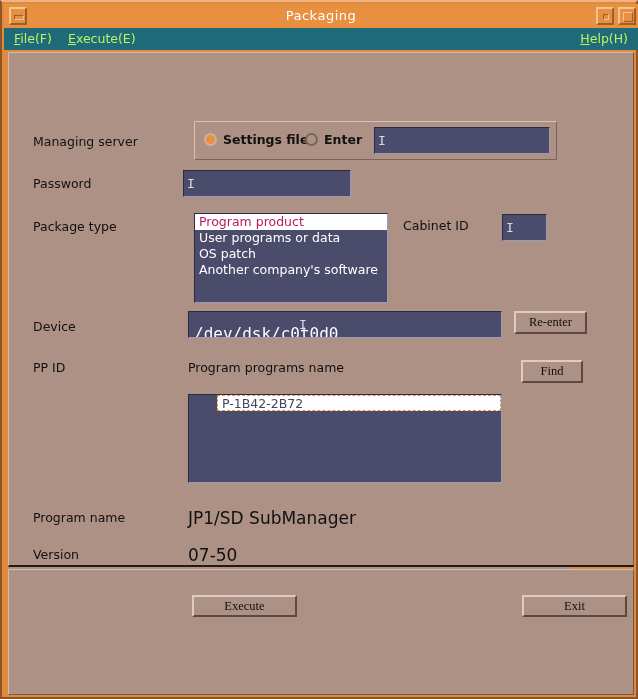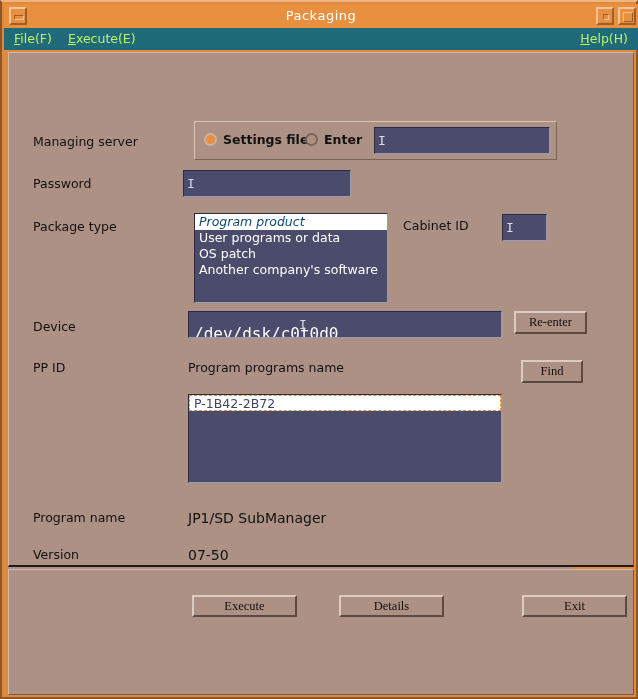--- a/index.html
+++ b/index.html
@@ -153,21 +153,21 @@
   .flabel {
     position: absolute;
     color: #111111;
     font-size: 12.5px;
     line-height: 14px;
     white-space: nowrap;
   }
   .fvalue {
     position: absolute;
     color: #111111;
-    font-size: 14px;
+    font-size: 17px;
     line-height: 14px;
     white-space: nowrap;
   }
 
   
   .textfield {
     position: absolute;
     background: #4b4c6b;
     border-top: 1px solid #2b2c42;
     border-left: 1px solid #2b2c42;
@@ -252,22 +252,21 @@
     height: 16px;
     line-height: 16px;
     padding-left: 4px;
     color: #ffffff;
     font-size: 12.5px;
     white-space: nowrap;
     box-sizing: border-box;
   }
   .listrow.sel {
     background: #ffffff;
-    color: #0c4a6e;
-    font-style: italic;
+    color: #be185d;
   }
   .listrow.focusdash {
     background: #ffffff;
     color: #43455f;
     border: 1px dashed #e8903f;
   }
 
   
   .btn {
     position: absolute;
@@ -357,37 +356,34 @@
       </div>
       <div class="btn" style="left:505px; top:258px; width:73px; height:23px; line-height:19px;">
         <span>Re-enter</span>
       </div>
 
       <div class="flabel" style="left:24px; top:308px;">PP ID</div>
       <div class="flabel" style="left:179px; top:308px;">Program programs name</div>
       <div class="btn" style="left:512px; top:307px; width:62px; height:23px; line-height:19px;">
         <span>Find</span>
       </div>
-      <div class="listbox" id="pp-id-list" style="left:179px; top:341px; width:314px; height:89px;">
+      <div class="listbox" id="pp-id-list" style="left:179px; top:341px; width:314px; height:89px;padding-left:28px;">
           <div class="listrow focusdash">P-1B42-2B72</div>
         </div>
 
       <div class="flabel" style="left:24px; top:458px;">Program name</div>
       <div class="fvalue" style="left:179px; top:458px;">JP1/SD SubManager</div>
 
       <div class="flabel" style="left:24px; top:495px;">Version</div>
       <div class="fvalue" style="left:179px; top:495px;">07-50</div>
     </div>
 
     <div id="action-panel">
       <div class="btn" style="left:183px; top:25px; width:105px; height:22px; line-height:18px;">
         <span>Execute</span>
       </div>
-      <div class="btn" style="left:330px; top:25px; width:105px; height:22px; line-height:18px;">
-        <span>Details</span>
-      </div>
       <div class="btn" style="left:477px; top:25px; width:105px; height:22px; line-height:18px;margin-left:36px;">
         <span>Exit</span>
       </div>
     </div>
 
   </div>
 </div>
 
 </body></html>

